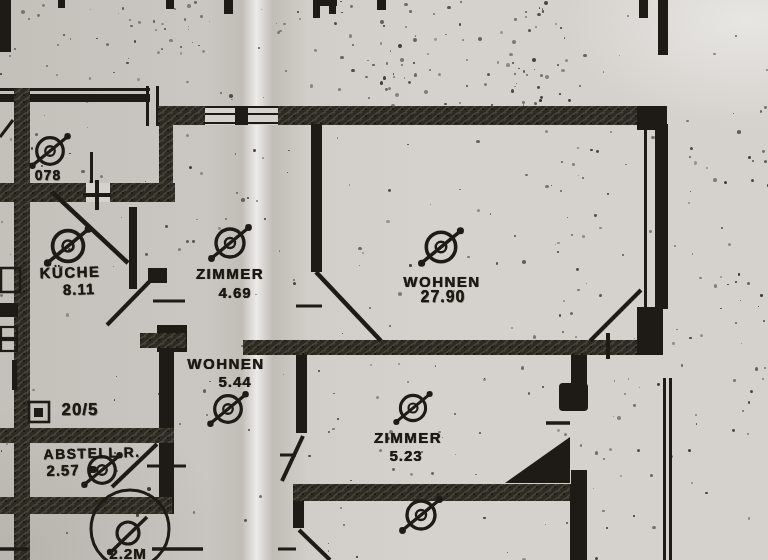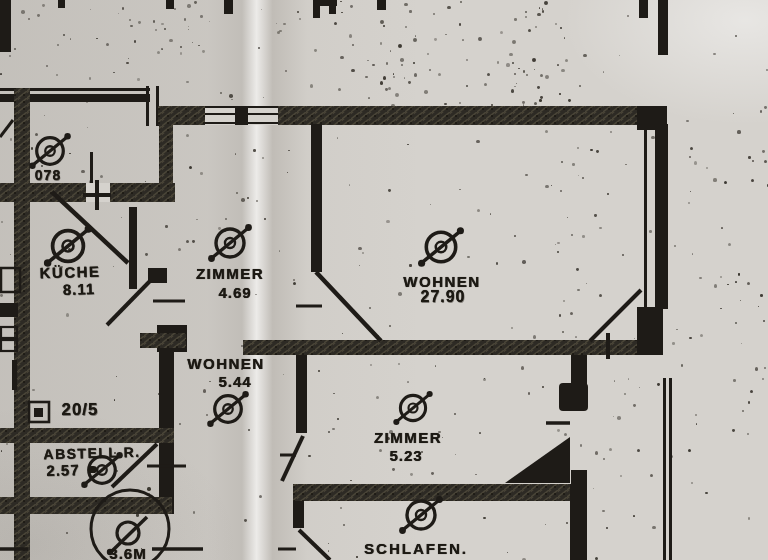--- a/index.html
+++ b/index.html
@@ -669,18 +669,17 @@
   <div class="lbl nm" style="left:226px;top:363px">WOHNEN</div>
   <div class="lbl ar" style="left:235px;top:381px">5.44</div>
 
   <div class="lbl nm" style="left:408px;top:437px">ZIMMER</div>
   <div class="lbl ar" style="left:406px;top:455px">5.23</div>
 
   <div class="lbl nm tilt" style="left:92px;top:453px;font-size:14px">ABSTELL R.</div>
   <div class="lbl ar tilt" style="left:63px;top:470px">2.57</div>
   <div class="blob" style="left:88px;top:466px"></div>
 
-  <div class="lbl nm" style="left:416px;top:548px;letter-spacing:2px">SCHLAFEN.</div>
 
   <div class="lbl ar" style="left:48px;top:175px;font-size:14px">078</div>
   <div class="lbl ar" style="left:80px;top:410px;font-size:17px">20/5</div>
-  <div class="lbl ar" style="left:128px;top:553px">3.6M</div>
+  <div class="lbl ar" style="left:128px;top:553px">2.2M</div>
 </div>
 
 </body></html>

